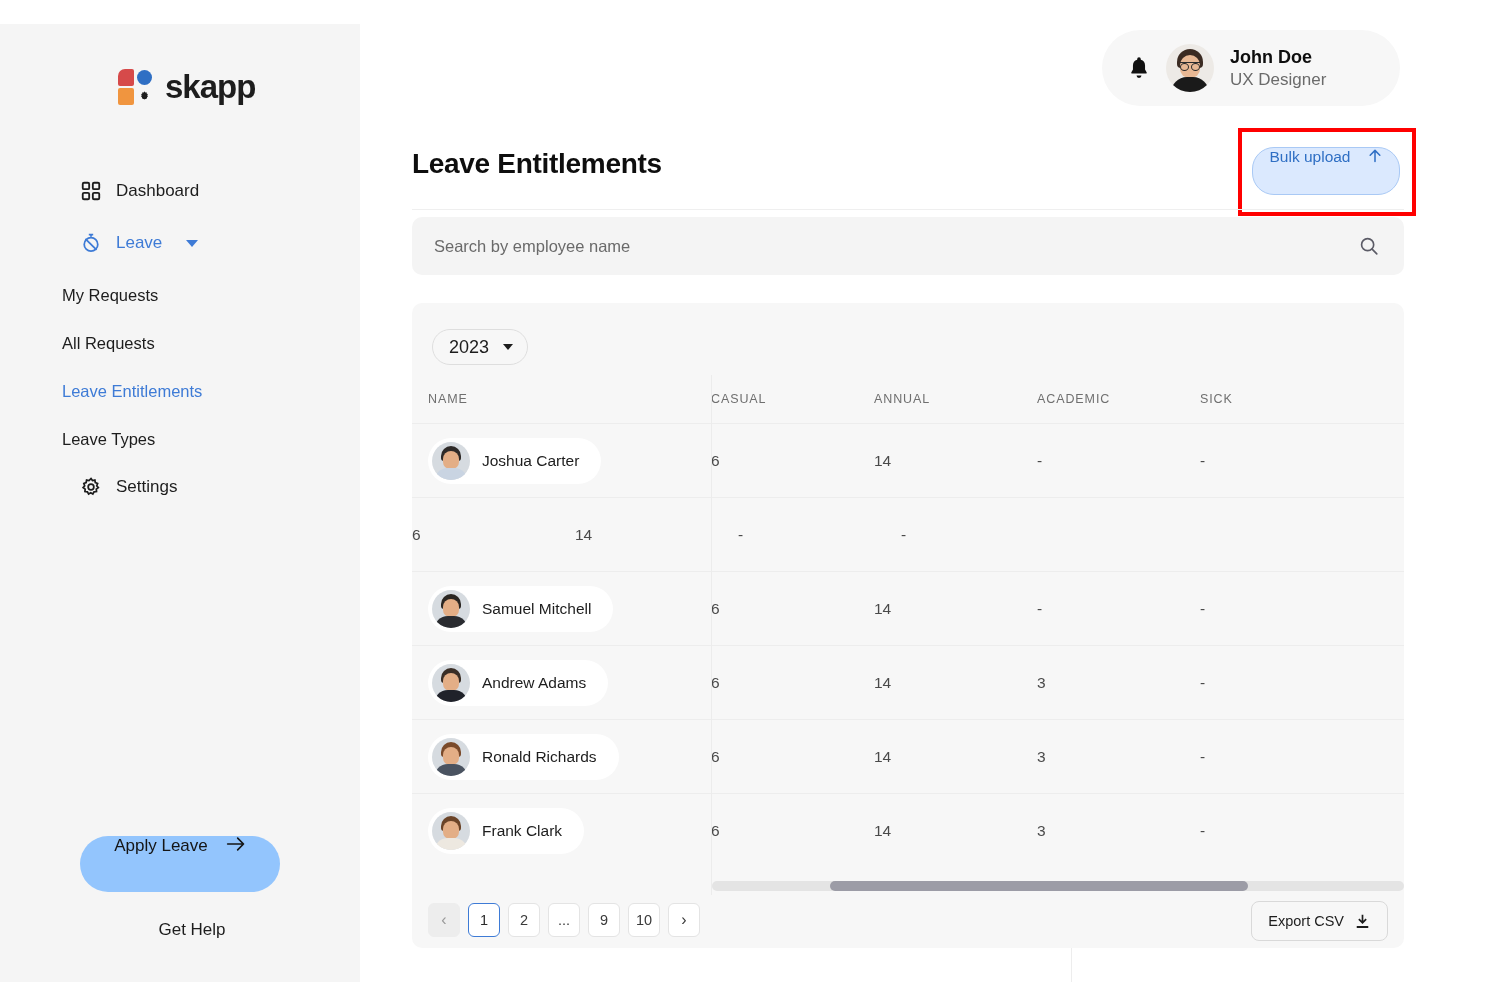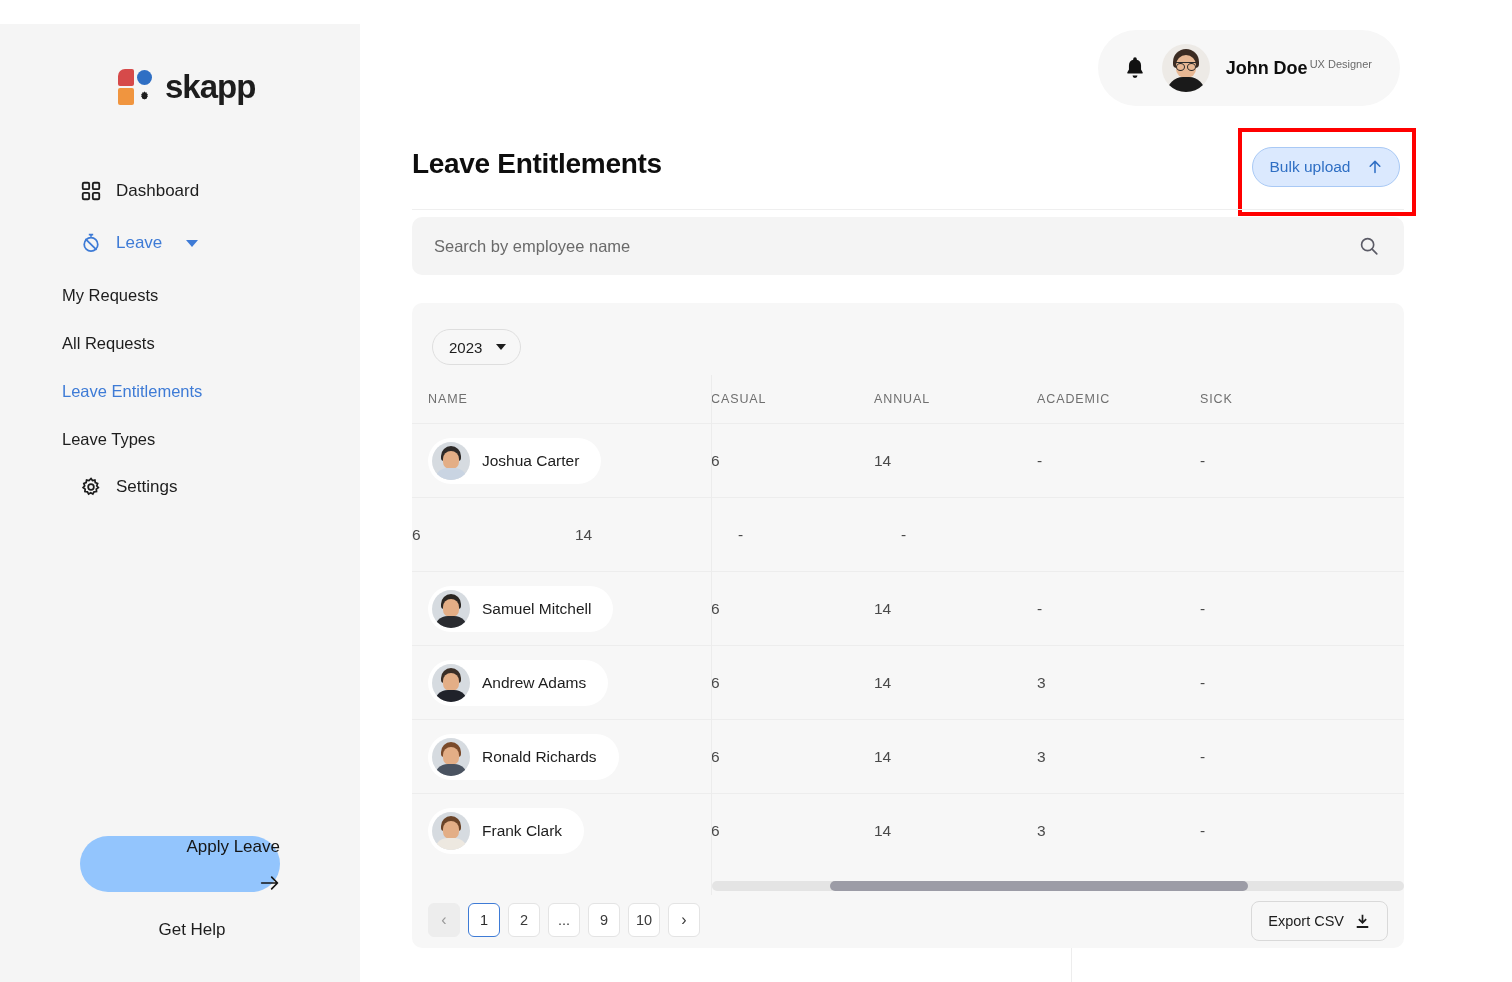--- a/index.html
+++ b/index.html
@@ -61,22 +61,22 @@
     height: 44px; display: flex; align-items: center;
     padding-left: 62px; font-size: 16.5px; color: #1D1D1D; cursor: pointer;
     margin-bottom: 4px;
   }
   .sub-item.active { color: #3E7BD6; }
 
   .apply-leave {
     position: absolute; left: 80px; top: 812px;
     width: 200px; height: 56px; border-radius: 28px;
     background: #93C5FD; border: none; cursor: pointer;
-    display: flex; align-items: flex-end; justify-content: center; gap: 18px;
-    font-size: 17px; color: #151515; font-family: inherit; flex-direction: column;
+    display: flex; align-items: flex-start; justify-content: center; gap: 18px;
+    font-size: 17px; color: #151515; font-family: inherit;
   }
   .get-help {
     position: absolute; left: 12px; top: 896px; width: 360px;
     text-align: center; font-size: 17px; color: #1D1D1D; cursor: pointer;
   }
 
   
   .main { position: relative; width: 1152px; height: 982px; background: #fff; }
 
   .profile-pill {
@@ -89,39 +89,39 @@
   .avatar-head {
     width: 48px; height: 48px; border-radius: 50%;
     background: #EDEAE6; overflow: hidden; position: relative; flex: 0 0 48px;
   }
   .ah-hair { position:absolute; left:11px; top:5px; width:26px; height:19px; background:#3B2B22; border-radius:13px 13px 4px 4px; }
   .ah-face { position:absolute; left:14px; top:11px; width:20px; height:23px; background:#E8B894; border-radius:10px 10px 9px 9px; }
   .ah-glass { position:absolute; left:14px; top:18px; width:20px; height:6px; border-top:1.6px solid #2B2B2B; }
   .ah-glass:before, .ah-glass:after { content:""; position:absolute; top:0px; width:7px; height:6px; border:1.6px solid #2B2B2B; border-radius:50%; }
   .ah-glass:before { left:0; } .ah-glass:after { right:0; }
   .ah-body { position:absolute; left:5px; top:33px; width:38px; height:20px; background:#1A1A1A; border-radius:16px 16px 0 0; }
-  .profile-meta { display: flex; flex-direction: row; gap: 2px; }
+  .profile-meta { display: flex; flex-direction: column; gap: 2px; }
   .profile-name { font-size: 18px; font-weight: 700; color: #0E0E0E; }
-  .profile-role { font-size: 11px; color: #6B6B6B; }
+  .profile-role { font-size: 17px; color: #6B6B6B; }
 
   .page-title {
     position: absolute; left: 52px; top: 148px;
     font-size: 28px; font-weight: 700; color: #0E0E0E; letter-spacing: -0.3px;
   }
 
   .bulk-highlight {
     position: absolute; left: 878px; top: 128px;
     width: 178px; height: 88px; border: 4px solid #FF0000; background: transparent;
     pointer-events: none;
   }
   .bulk-upload {
     position: absolute; left: 892px; top: 147px;
-    width: 148px; height: 40px; border-radius: 22px;
+    width: 148px; height: 48px; border-radius: 22px;
     background: #DBE9FE; border: 1px solid #A9C9F5; cursor: pointer;
-    display: flex; align-items: center; justify-content: center; gap: 16px;
+    display: flex; justify-content: center; gap: 16px;
     font-size: 15.5px; color: #2F6FC4; font-family: inherit;
   }
 
   .divider { position: absolute; left: 52px; top: 209px; width: 992px; height: 1px; background: #EFEFEF; }
 
   .search-bar {
     position: absolute; left: 52px; top: 217px;
     width: 992px; height: 58px; border-radius: 10px; background: #F4F4F4;
     display: flex; align-items: center; padding: 0 24px 0 22px; cursor: text;
   }
@@ -134,21 +134,21 @@
   .table-card {
     position: absolute; left: 52px; top: 303px;
     width: 992px; height: 645px; border-radius: 10px;
     background: #F7F7F7; overflow: hidden;
   }
   .year-select {
     position: absolute; left: 20px; top: 26px;
     height: 36px; padding: 0 14px 0 16px; border-radius: 18px;
     background: #F7F7F7; border: 1px solid #DEDEDE; cursor: pointer;
     display: flex; align-items: center; gap: 14px;
-    font-size: 15px; color: #1D1D1D; font-family: inherit;
+    font-size: 18px; color: #1D1D1D; font-family: inherit;
   }
   .caret-sm {
     width: 0; height: 0; border-left: 5px solid transparent;
     border-right: 5px solid transparent; border-top: 6px solid #1D1D1D;
   }
 
   .tbl { position: absolute; left: 0; top: 72px; width: 992px; }
   .tbl-head {
     display: flex; align-items: center; height: 48px;
     font-size: 12.5px; letter-spacing: 0.9px; color: #6F6F6F;

